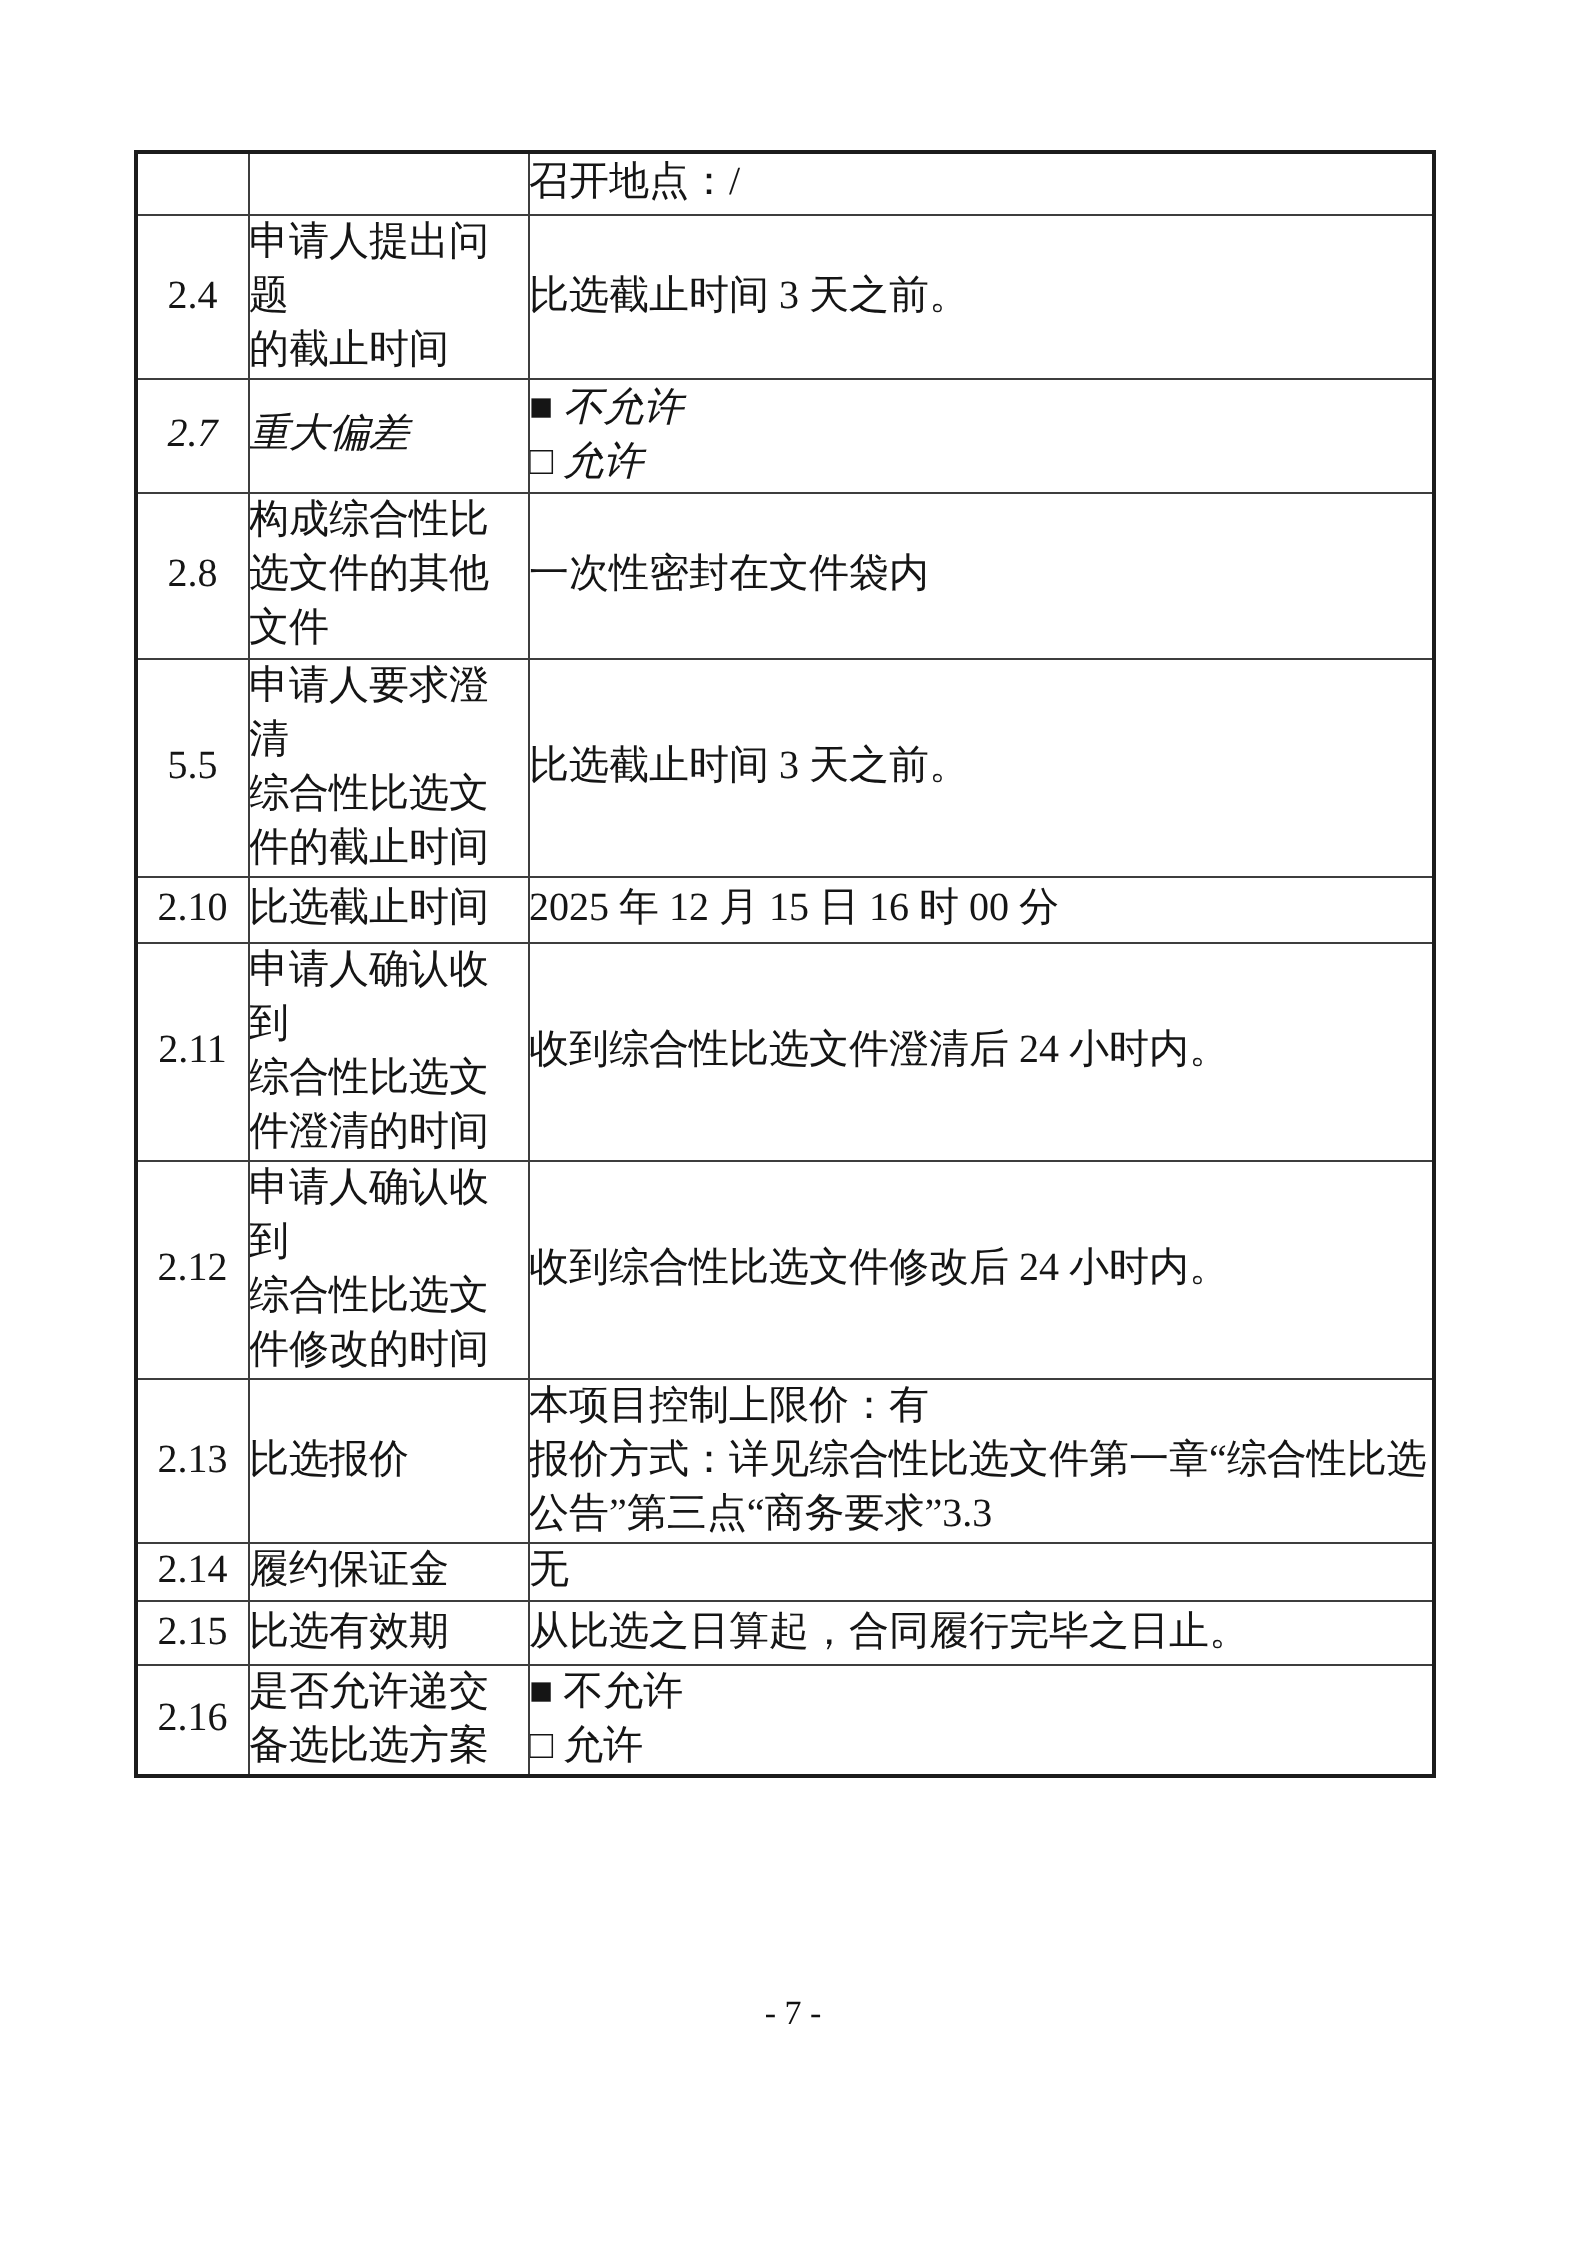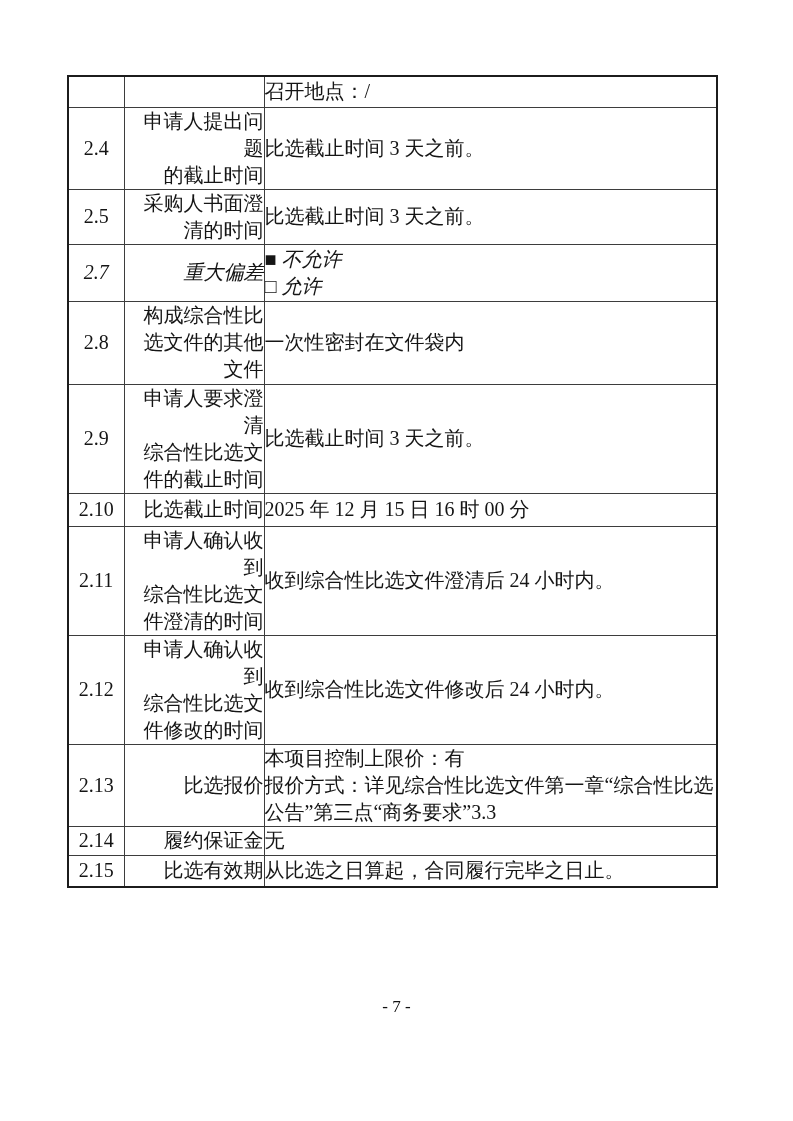--- a/index.html
+++ b/index.html
@@ -27,21 +27,21 @@
   }
   table.tbl td {
     border: 1px solid #3d3d3d;
     font-size: 20px;
     line-height: 27px;
     vertical-align: middle;
     overflow: hidden;
     padding: 0;
   }
   td.col-no   { text-align: center; }
-  td.col-label{ text-align: right; padding: 0 1px; }
+  td.col-label{ text-align: left; padding: 0 1px; }
   td.col-content {
     text-align: left;
     padding: 0 4px 0 5px;
   }
   .content-line { white-space: normal; }
   .pageno {
     position: absolute;
     left: 0;
     right: 0;
     top: 997px;
@@ -68,44 +68,37 @@
             <div class="content-line">召开地点：/</div>
           </td>
         </tr>
         <tr style="height: 82px;">
           <td class="col-no">2.4</td>
           <td class="col-label">申请人提出问<br>题<br>的截止时间</td>
           <td class="col-content">
             <div class="content-line">比选截止时间 3 天之前。</div>
           </td>
         </tr>
-        <tr style="height: 55px;">
-          <td class="col-no">2.5</td>
-          <td class="col-label">采购人书面澄<br>清的时间</td>
-          <td class="col-content">
-            <div class="content-line">比选截止时间 3 天之前。</div>
-          </td>
-        </tr>
         <tr style="height: 57px; font-style: italic;">
           <td class="col-no">2.7</td>
           <td class="col-label">重大偏差</td>
           <td class="col-content">
             <div class="content-line">■ 不允许</div>
             <div class="content-line">□ 允许</div>
           </td>
         </tr>
         <tr style="height: 83px;">
           <td class="col-no">2.8</td>
           <td class="col-label">构成综合性比<br>选文件的其他<br>文件</td>
           <td class="col-content">
             <div class="content-line">一次性密封在文件袋内</div>
           </td>
         </tr>
         <tr style="height: 109px;">
-          <td class="col-no">2.9</td>
+          <td class="col-no">5.5</td>
           <td class="col-label">申请人要求澄<br>清<br>综合性比选文<br>件的截止时间</td>
           <td class="col-content">
             <div class="content-line">比选截止时间 3 天之前。</div>
           </td>
         </tr>
         <tr style="height: 33px;">
           <td class="col-no">2.10</td>
           <td class="col-label">比选截止时间</td>
           <td class="col-content">
             <div class="content-line">2025 年 12 月 15 日 16 时 00 分</div>
@@ -140,16 +133,24 @@
             <div class="content-line">无</div>
           </td>
         </tr>
         <tr style="height: 32px;">
           <td class="col-no">2.15</td>
           <td class="col-label">比选有效期</td>
           <td class="col-content">
             <div class="content-line">从比选之日算起，合同履行完毕之日止。</div>
           </td>
         </tr>
+        <tr style="height: 56px;">
+          <td class="col-no">2.16</td>
+          <td class="col-label">是否允许递交<br>备选比选方案</td>
+          <td class="col-content">
+            <div class="content-line">■ 不允许</div>
+            <div class="content-line">□ 允许</div>
+          </td>
+        </tr>
       </tbody>
   </table>
   <div class="pageno">- 7 -</div>
 </div>
 
 </body></html>

